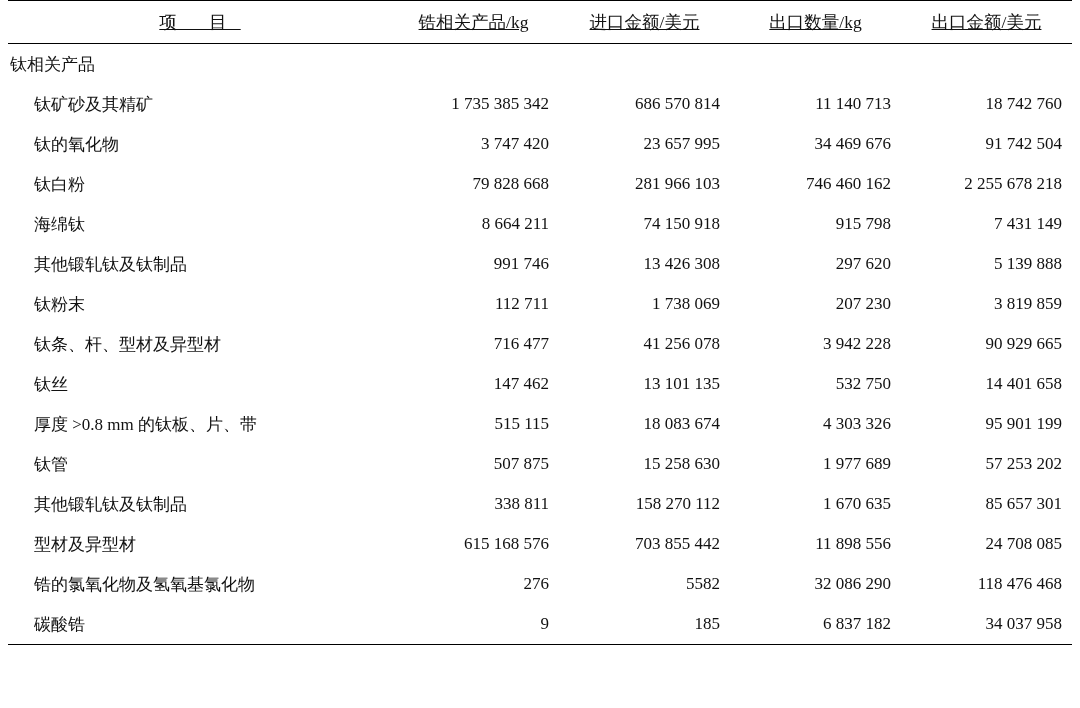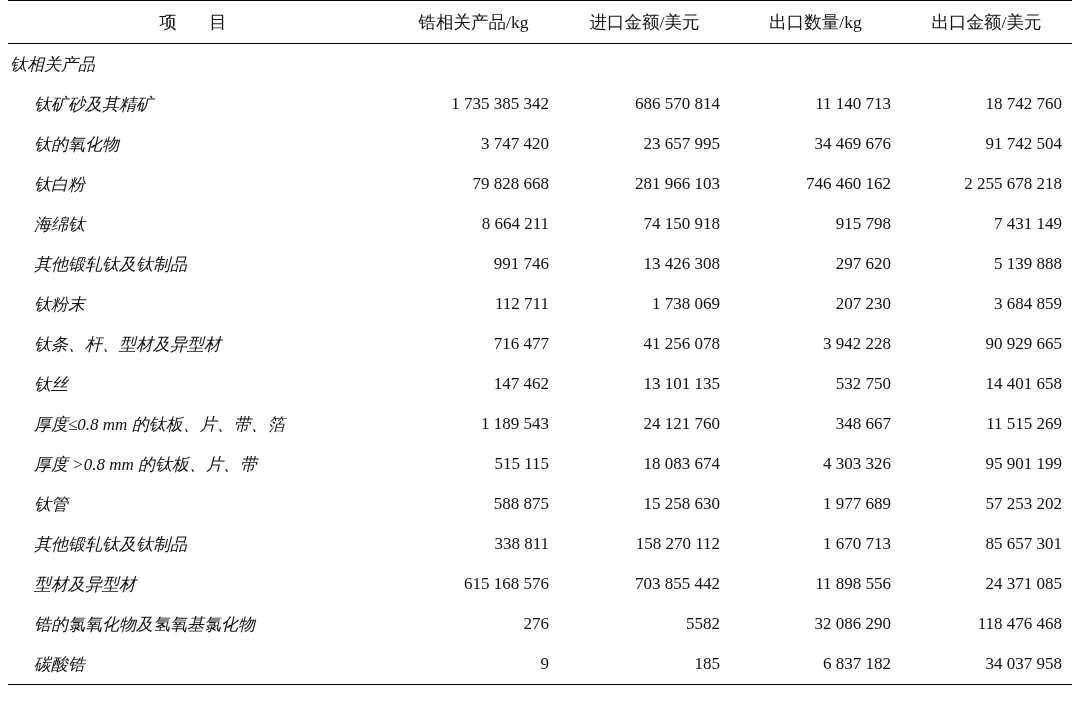--- a/index.html
+++ b/index.html
@@ -28,36 +28,36 @@
   }
   table.data-table col.c-item   { width: 380px; }
   table.data-table col.c-num    { width: 171px; }
   table.data-table thead th {
     font-weight: normal;
     font-size: 17.5px;
     padding: 9px 10px 9px 10px;
     text-align: center;
     vertical-align: middle;
     white-space: nowrap;
+    text-decoration: underline;
   }
   table.data-table thead tr {
     border-top: 1.6px solid #000;
     border-bottom: 1.1px solid #000;
   }
   table.data-table tbody tr.last-row td {
     border-bottom: 1.6px solid #000;
   }
   table.data-table tbody td {
     padding: 8.5px 10px 8.5px 10px;
     vertical-align: middle;
     white-space: nowrap;
   }
   td.item {
     text-align: left;
-    font-style: italic;
   }
   td.num {
     text-align: right;
     padding-right: 28px;
     font-size: 17px;
   }
   tr.group td.item {
     padding-left: 2px;
   }
   tr.leaf td.item {
@@ -130,70 +130,63 @@
           <td class="num">991 746</td>
           <td class="num">13 426 308</td>
           <td class="num">297 620</td>
           <td class="num">5 139 888</td>
         </tr>
         <tr class="leaf">
           <td class="item">钛粉末</td>
           <td class="num">112 711</td>
           <td class="num">1 738 069</td>
           <td class="num">207 230</td>
-          <td class="num">3 684 859</td>
+          <td class="num">3 819 859</td>
         </tr>
         <tr class="leaf">
           <td class="item">钛条、杆、型材及异型材</td>
           <td class="num">716 477</td>
           <td class="num">41 256 078</td>
           <td class="num">3 942 228</td>
           <td class="num">90 929 665</td>
         </tr>
         <tr class="leaf">
           <td class="item">钛丝</td>
           <td class="num">147 462</td>
           <td class="num">13 101 135</td>
           <td class="num">532 750</td>
           <td class="num">14 401 658</td>
         </tr>
         <tr class="leaf">
-          <td class="item">厚度≤0.8 mm 的钛板、片、带、箔</td>
-          <td class="num">1 189 543</td>
-          <td class="num">24 121 760</td>
-          <td class="num">348 667</td>
-          <td class="num">11 515 269</td>
-        </tr>
-        <tr class="leaf">
           <td class="item">厚度 &gt;0.8 mm 的钛板、片、带</td>
           <td class="num">515 115</td>
           <td class="num">18 083 674</td>
           <td class="num">4 303 326</td>
           <td class="num">95 901 199</td>
         </tr>
         <tr class="leaf">
           <td class="item">钛管</td>
-          <td class="num">588 875</td>
+          <td class="num">507 875</td>
           <td class="num">15 258 630</td>
           <td class="num">1 977 689</td>
           <td class="num">57 253 202</td>
         </tr>
         <tr class="leaf">
           <td class="item">其他锻轧钛及钛制品</td>
           <td class="num">338 811</td>
           <td class="num">158 270 112</td>
-          <td class="num">1 670 713</td>
+          <td class="num">1 670 635</td>
           <td class="num">85 657 301</td>
         </tr>
         <tr class="leaf">
           <td class="item">型材及异型材</td>
           <td class="num">615 168 576</td>
           <td class="num">703 855 442</td>
           <td class="num">11 898 556</td>
-          <td class="num">24 371 085</td>
+          <td class="num">24 708 085</td>
         </tr>
         <tr class="leaf">
           <td class="item">锆的氯氧化物及氢氧基氯化物</td>
           <td class="num">276</td>
           <td class="num">5582</td>
           <td class="num">32 086 290</td>
           <td class="num">118 476 468</td>
         </tr>
         <tr class="leaf last-row">
           <td class="item">碳酸锆</td>

